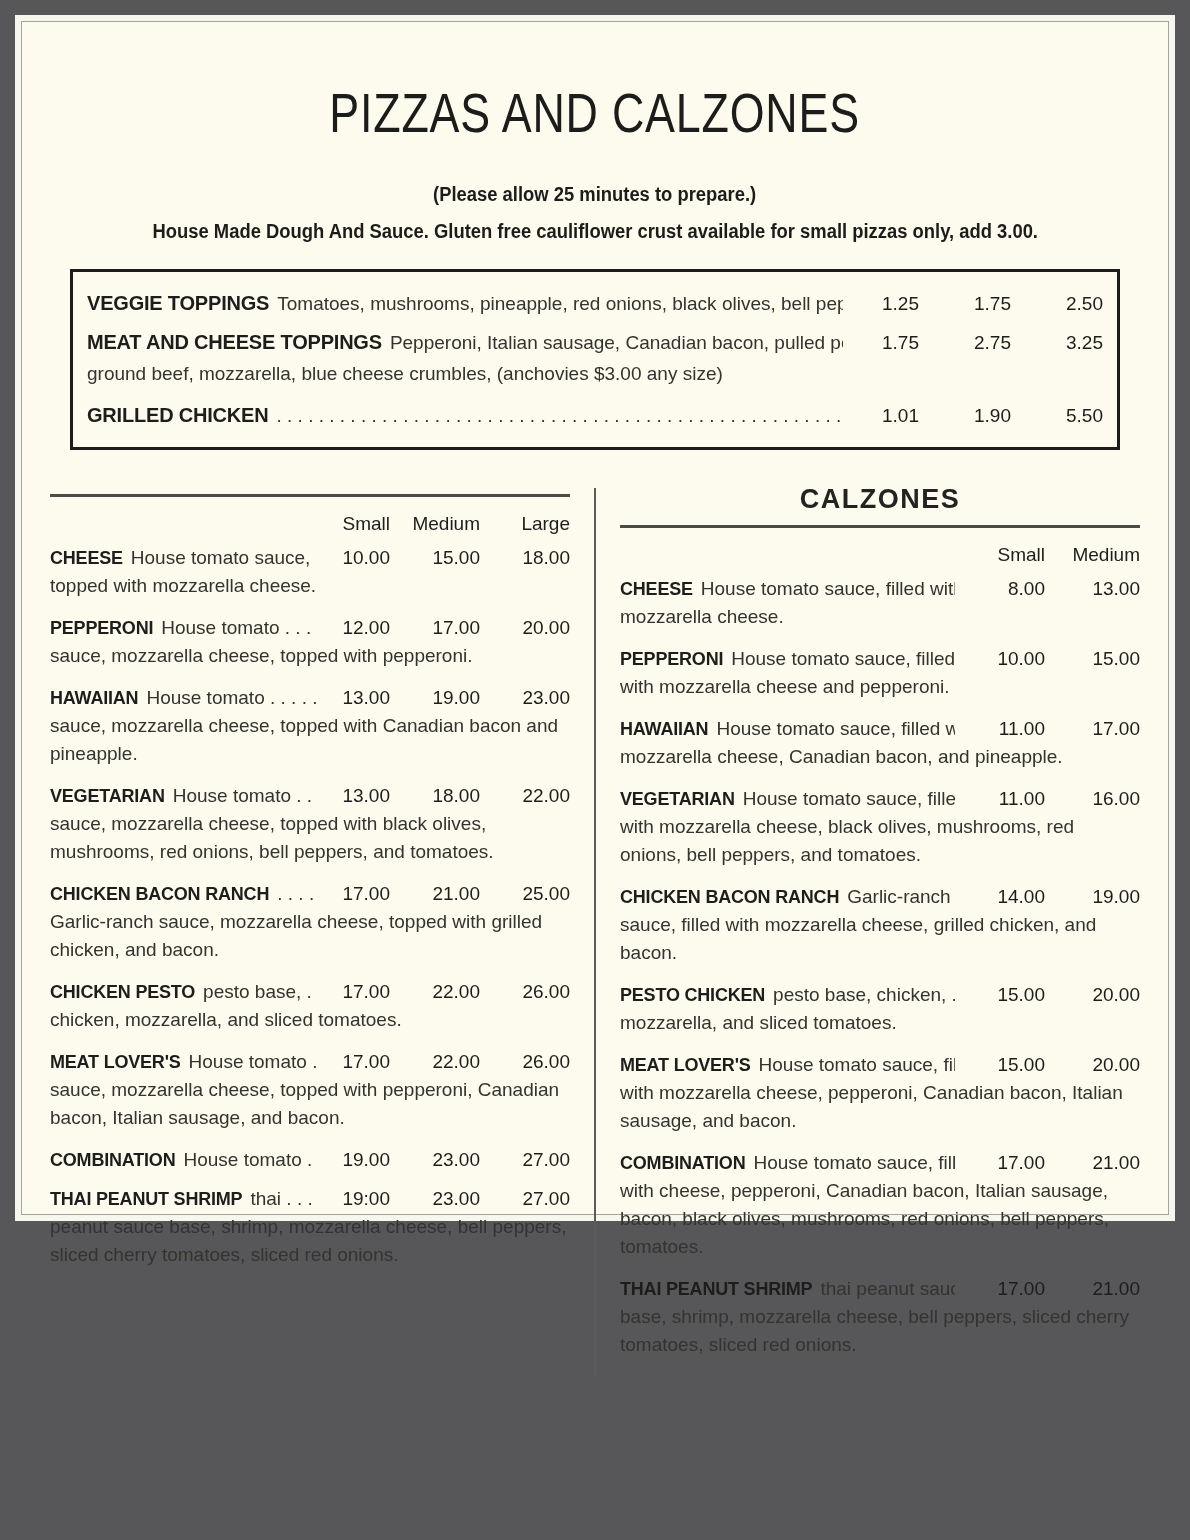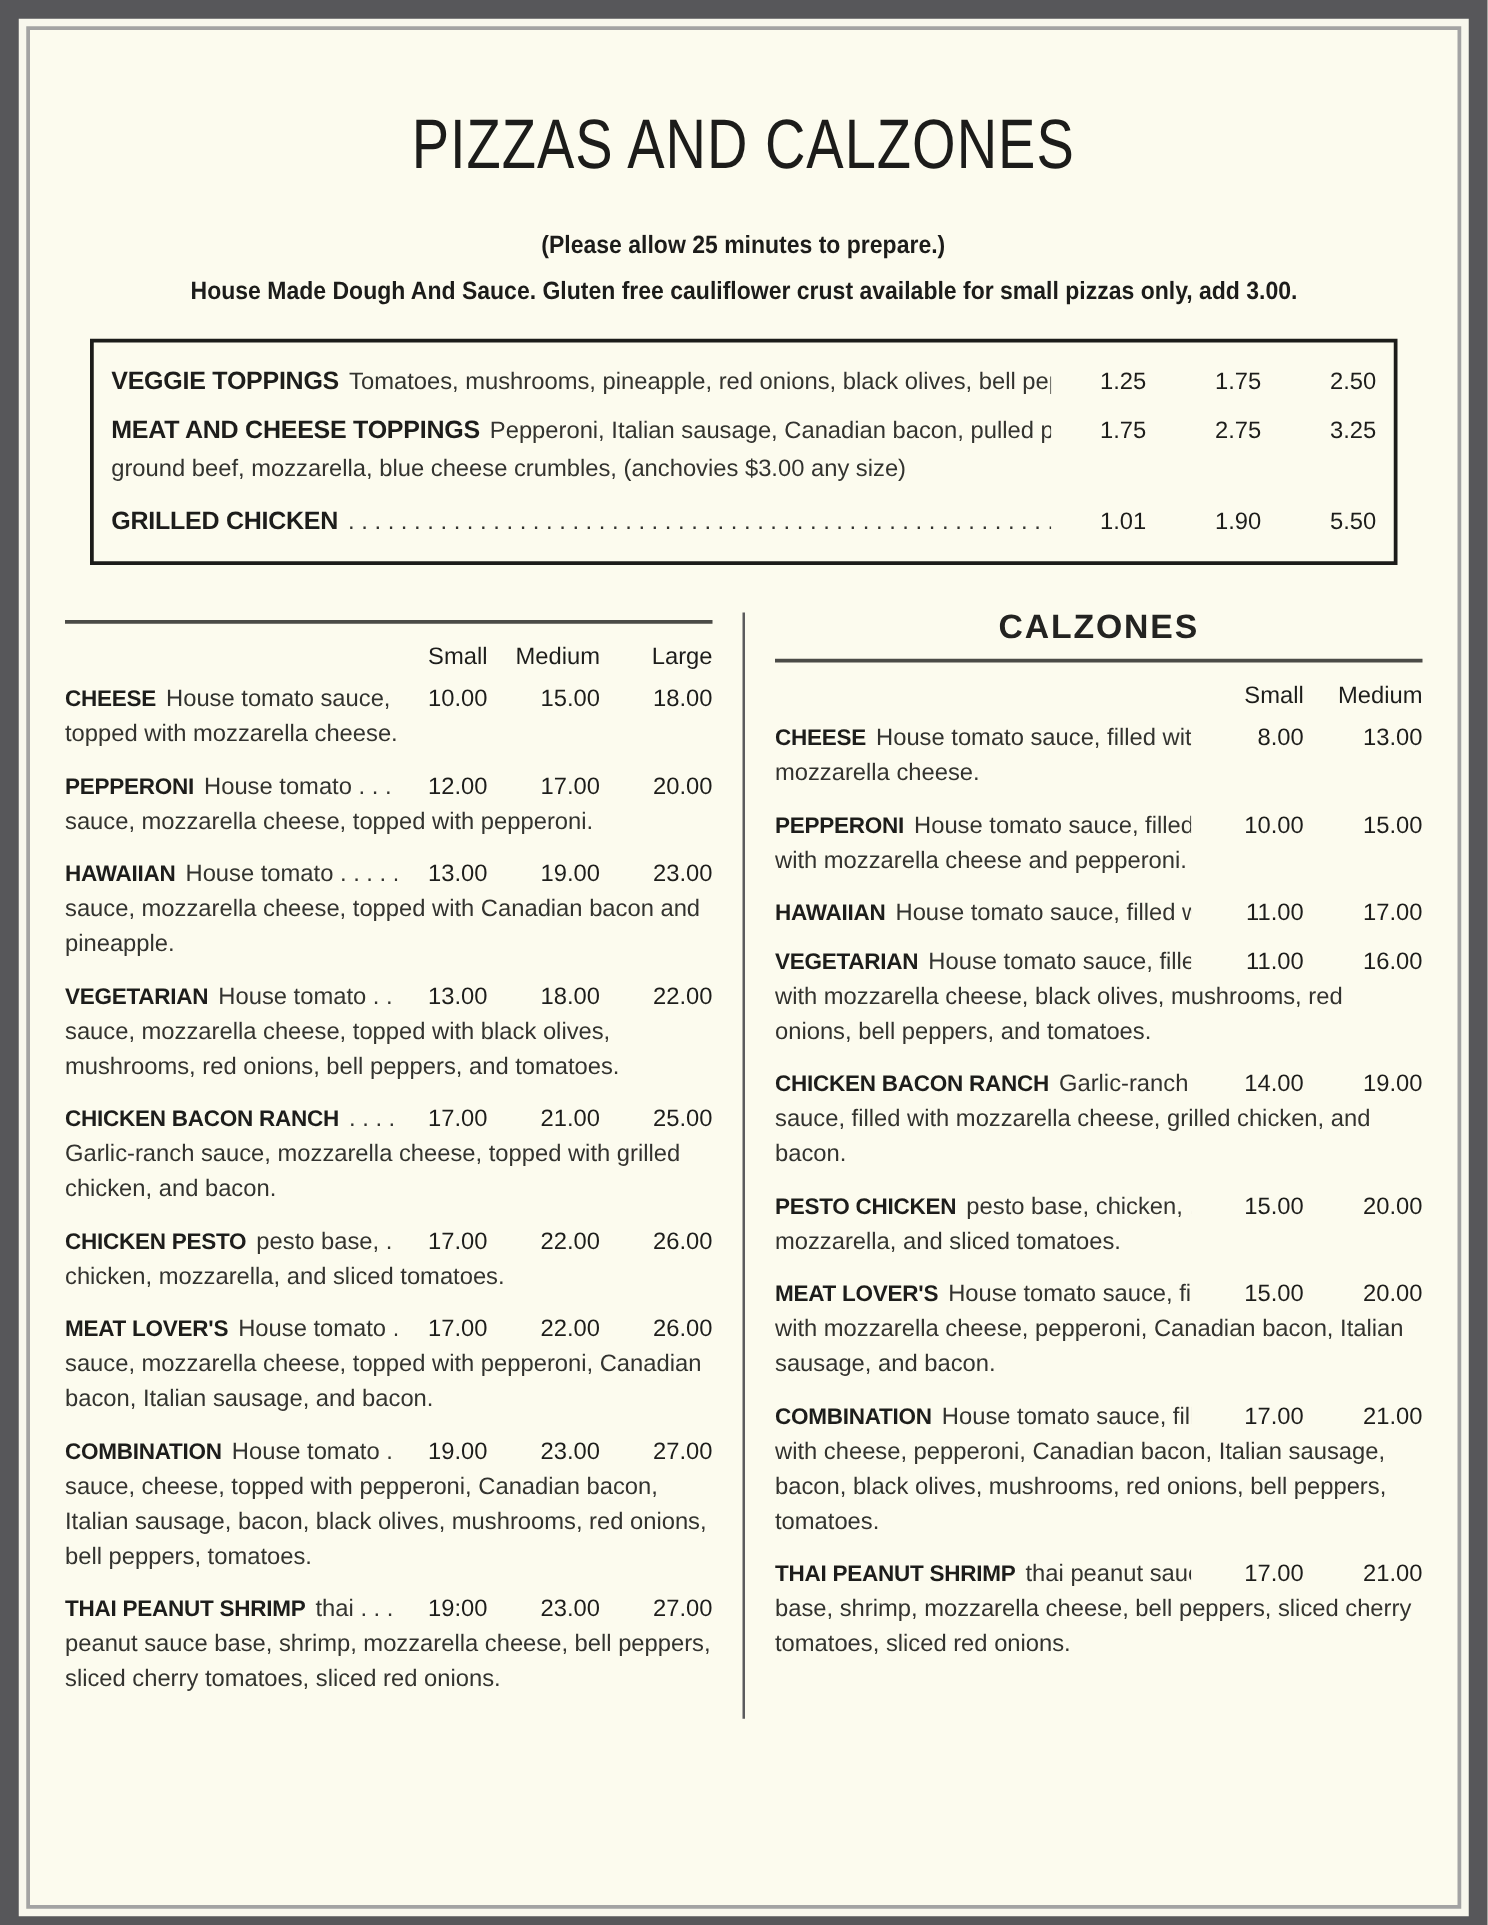--- a/index.html
+++ b/index.html
@@ -6,23 +6,23 @@
   body{
     width:1190px;height:1540px;
     background:#57575A;
     font-family:"Liberation Sans", sans-serif;
     color:#1d1d1b;
     overflow:hidden;
   }
   .page{
     box-sizing:border-box;
     margin:21px;
-    height:1506px;
+    height:1194px;
     background:#FCFBEE;
-    border:3px solid #a3a3a3;
+    border:1px solid #a3a3a3;
     box-shadow:0 0 0 6px #F8F7ED;
     padding:0 28px;
   }
   
   .menu-title{
     margin-top:58px;
     text-align:center;
     font-size:56px;
     font-weight:normal;
     letter-spacing:1px;
@@ -241,21 +241,20 @@
       <div class="item">
         <div class="l1 grid3" style="display:grid;">
           <div class="l1text">
               <b class="i-name">COMBINATION</b>
               <span class="l1desc">House tomato . . .</span>
             </div>
           <span class="price">19.00</span>
           <span class="price">23.00</span>
           <span class="price">27.00</span>
         </div>
-        <div class="rest">sauce, cheese, topped with pepperoni, Canadian bacon, Italian sausage, bacon, black olives, mushrooms, red onions, bell peppers, tomatoes.</div>
       </div>
 
       <div class="item">
         <div class="l1 grid3" style="display:grid;">
           <div class="l1text">
               <b class="i-name">THAI PEANUT SHRIMP</b>
               <span class="l1desc">thai . . . .</span>
             </div>
           <span class="price">19:00</span>
           <span class="price">23.00</span>
@@ -303,20 +302,21 @@
 
       <div class="item">
         <div class="l1 grid2" style="display:grid;">
           <div class="l1text">
               <b class="i-name">HAWAIIAN</b>
               <span class="l1desc">House tomato sauce, filled with</span>
             </div>
           <span class="price">11.00</span>
           <span class="price">17.00</span>
         </div>
+        <div class="rest">mozzarella cheese, Canadian bacon, and pineapple.</div>
       </div>
 
       <div class="item">
         <div class="l1 grid2" style="display:grid;">
           <div class="l1text">
               <b class="i-name">VEGETARIAN</b>
               <span class="l1desc">House tomato sauce, filled . . .</span>
             </div>
           <span class="price">11.00</span>
           <span class="price">16.00</span>

